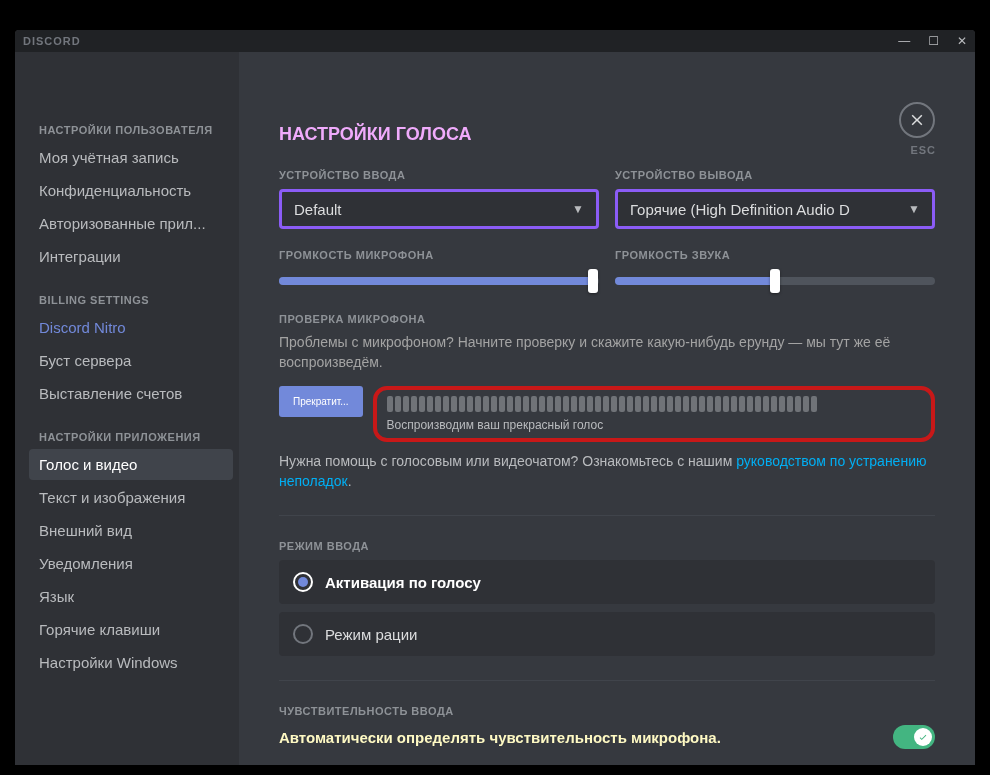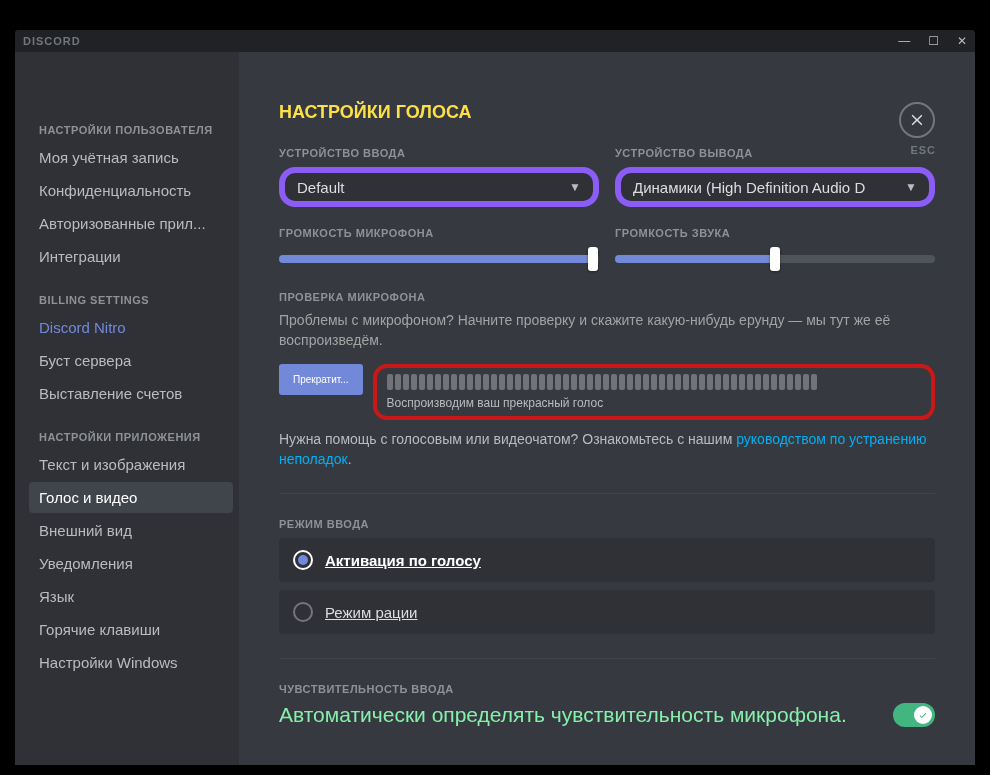--- a/index.html
+++ b/index.html
@@ -13,50 +13,50 @@
   .app-body { flex: 1; display: flex; overflow: hidden; }
   .sidebar { width: 224px; background: #2f3136; padding: 50px 6px 20px 14px; overflow-y: auto; }
   .sidebar-header { color: #8e9297; font-size: 11px; font-weight: 700; letter-spacing: 0.5px; text-transform: uppercase; padding: 6px 10px; margin-top: 16px; }
   .sidebar-item { color: #b9bbbe; font-size: 15px; padding: 7px 10px; border-radius: 4px; cursor: pointer; margin-bottom: 2px; white-space: nowrap; overflow: hidden; text-overflow: ellipsis; }
   .sidebar-item.active { background: #40444b; color: #fff; }
   .sidebar-item.nitro { color: #7289da; }
   .content { flex: 1; background: #36393f; padding: 50px 40px 20px 40px; position: relative; overflow-y: auto; }
   .close-btn { position: absolute; top: 50px; right: 40px; width: 36px; height: 36px; border: 2px solid #72767d; border-radius: 50%; display: flex; align-items: center; justify-content: center; cursor: pointer; color: #dcddde; }
   .close-btn svg { width: 16px; height: 16px; }
   .esc-label { position: absolute; top: 92px; right: 39px; color: #72767d; font-size: 11px; font-weight: 600; letter-spacing: 1px; }
-  .page-title { color: #fde047; font-size: 18px; font-weight: 700; text-transform: uppercase; margin-bottom: 24px; }
+  .page-title { color: #f0abfc; font-size: 18px; font-weight: 700; text-transform: uppercase; margin-bottom: 24px; margin-top: 22px; }
   .row { display: flex; gap: 16px; margin-bottom: 20px; }
   .col { flex: 1; }
   .field-label { color: #8e9297; font-size: 11px; font-weight: 700; letter-spacing: 0.5px; text-transform: uppercase; margin-bottom: 8px; }
-  .select { background: #2f3136; color: #dcddde; border: 6px solid #8b5cf6; border-radius: 16px; height: 40px; display: flex; align-items: center; justify-content: space-between; padding: 0 12px; cursor: pointer; font-size: 15px; }
+  .select { background: #2f3136; color: #dcddde; border: 3px solid #8b5cf6; border-radius: 4px; height: 40px; display: flex; align-items: center; justify-content: space-between; padding: 0 12px; cursor: pointer; font-size: 15px; }
   .select-val { white-space: nowrap; overflow: hidden; text-overflow: ellipsis; }
   .chev { color: #b9bbbe; font-size: 12px; flex-shrink: 0; margin-left: 8px; }
   .slider { position: relative; height: 24px; display: flex; align-items: center; }
   .slider-track { height: 8px; width: 100%; background: #4f545c; border-radius: 4px; position: relative; }
   .slider-fill { position: absolute; left: 0; top: 0; height: 100%; background: #7289da; border-radius: 4px; }
   .slider-thumb { position: absolute; width: 10px; height: 24px; background: #fff; border-radius: 3px; top: 50%; transform: translate(-50%, -50%); box-shadow: 0 1px 3px rgba(0,0,0,0.4); }
   .section-label { color: #8e9297; font-size: 11px; font-weight: 700; letter-spacing: 0.5px; text-transform: uppercase; margin-bottom: 8px; margin-top: 10px; }
   .para { color: #a3a3a3; font-size: 14px; line-height: 1.4; margin-bottom: 14px; }
   .mic-test-row { display: flex; align-items: flex-start; gap: 10px; margin-bottom: 10px; }
   .highlight-box { border: 4px solid #c81818; border-radius: 14px; padding: 6px 10px 6px 10px; flex: 1; }
   .stop-btn { background: #7289da; color: #fff; border-radius: 3px; padding: 10px 14px; font-size: 10px; font-weight: 500; cursor: pointer; white-space: nowrap; overflow: hidden; text-overflow: ellipsis; max-width: 90px; }
   .vu-meter { display: flex; gap: 2px; margin-bottom: 6px; }
   .vu-bar { width: 6px; height: 16px; background: #707378; border-radius: 2px; }
   .vu-caption { color: #b9bbbe; font-size: 12px; }
   .help-text { color: #b9bbbe; font-size: 14px; line-height: 1.4; }
   .help-text a { color: #00aff4; text-decoration: none; }
   .divider { height: 1px; background: #40444b; margin: 24px 0; }
   .radio-group { display: flex; flex-direction: column; gap: 8px; }
-  .radio-item { background: #2f3136; border-radius: 4px; padding: 12px 14px; display: flex; align-items: center; gap: 12px; cursor: pointer; color: #dcddde; font-size: 15px; text-decoration: underline; }
+  .radio-item { background: #2f3136; border-radius: 4px; padding: 12px 14px; display: flex; align-items: center; gap: 12px; cursor: pointer; color: #dcddde; font-size: 15px; }
   .radio-item.selected { color: #fff; font-weight: 600; }
   .radio-circle { width: 20px; height: 20px; border: 2px solid #72767d; border-radius: 50%; display: flex; align-items: center; justify-content: center; flex-shrink: 0; }
   .radio-item.selected .radio-circle { border-color: #fff; }
   .radio-item.selected .radio-circle::after { content: ''; width: 10px; height: 10px; background: #7289da; border-radius: 50%; }
   .toggle-row { display: flex; align-items: center; justify-content: space-between; }
-  .toggle-label { color: #86efac; font-size: 21px; font-weight: 400; }
+  .toggle-label { color: #fef9c3; font-size: 15px; font-weight: 700; }
   .toggle { width: 42px; height: 24px; background: #43b581; border-radius: 12px; position: relative; cursor: pointer; }
   .toggle-thumb { position: absolute; right: 3px; top: 3px; width: 18px; height: 18px; background: #fff; border-radius: 50%; display: flex; align-items: center; justify-content: center; }
   .toggle-thumb svg { width: 10px; height: 10px; }
   ::-webkit-scrollbar { width: 8px; }
   ::-webkit-scrollbar-track { background: #2e3338; }
   ::-webkit-scrollbar-thumb { background: #202225; border-radius: 4px; }
 </style>
 </head>
 <body>
 
@@ -77,22 +77,22 @@
         <div class="sidebar-item">Конфиденциальность</div>
         <div class="sidebar-item">Авторизованные прил...</div>
         <div class="sidebar-item">Интеграции</div>
 
         <div class="sidebar-header">BILLING SETTINGS</div>
         <div class="sidebar-item nitro">Discord Nitro</div>
         <div class="sidebar-item">Буст сервера</div>
         <div class="sidebar-item">Выставление счетов</div>
 
         <div class="sidebar-header">НАСТРОЙКИ ПРИЛОЖЕНИЯ</div>
+        <div class="sidebar-item active">Голос и видео</div>
         <div class="sidebar-item">Текст и изображения</div>
-        <div class="sidebar-item active">Голос и видео</div>
         <div class="sidebar-item">Внешний вид</div>
         <div class="sidebar-item">Уведомления</div>
         <div class="sidebar-item">Язык</div>
         <div class="sidebar-item">Горячие клавиши</div>
         <div class="sidebar-item">Настройки Windows</div>
       </div>
 
       <div class="content">
         <div class="close-btn">
           <svg viewBox="0 0 24 24">
@@ -107,21 +107,21 @@
           <div class="col">
             <div class="field-label">УСТРОЙСТВО ВВОДА</div>
             <div class="select">
               <span class="select-val">Default</span>
               <span class="chev">▼</span>
             </div>
           </div>
           <div class="col">
             <div class="field-label">УСТРОЙСТВО ВЫВОДА</div>
             <div class="select">
-              <span class="select-val">Динамики (High Definition Audio D</span>
+              <span class="select-val">Горячие (High Definition Audio D</span>
               <span class="chev">▼</span>
             </div>
           </div>
         </div>
 
         <div class="row">
           <div class="col">
             <div class="field-label">ГРОМКОСТЬ МИКРОФОНА</div>
             <div class="slider">
               <div class="slider-track">

